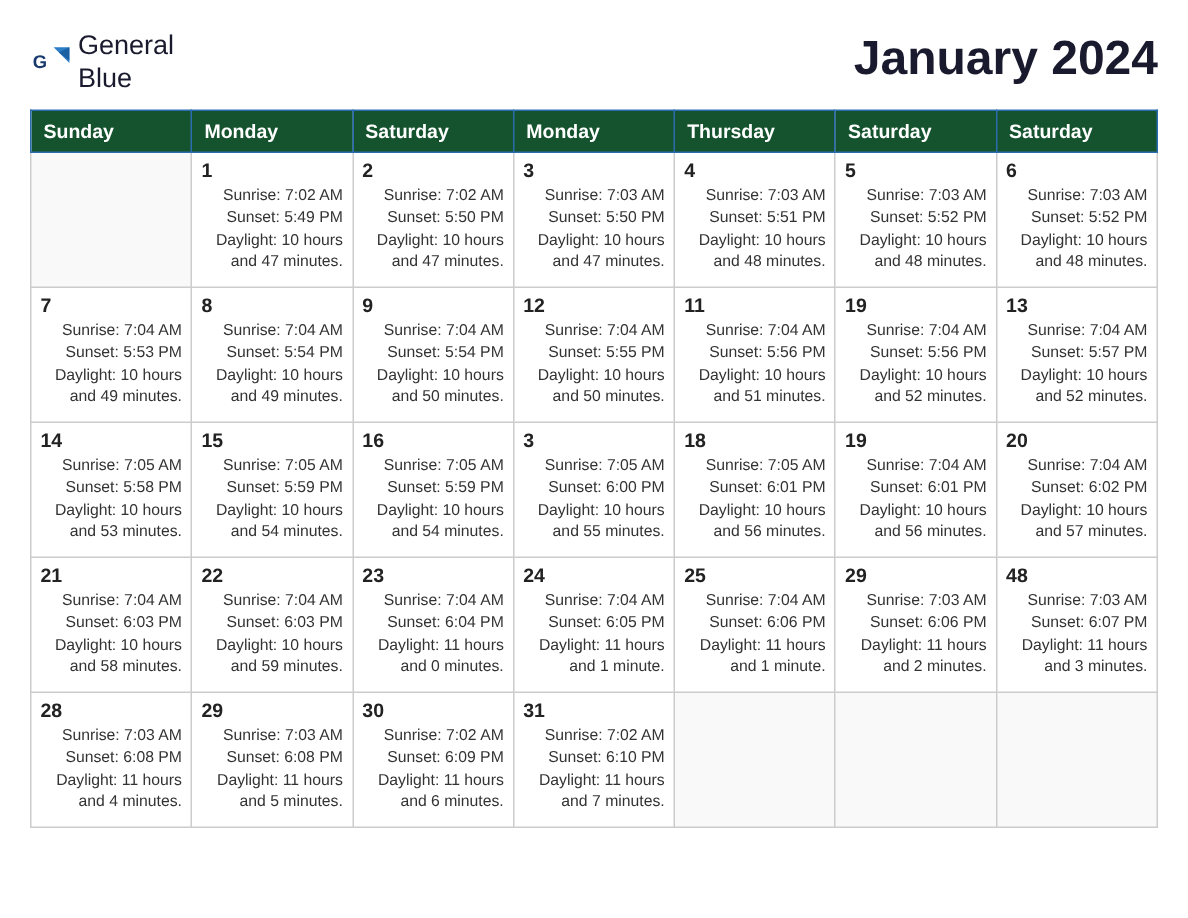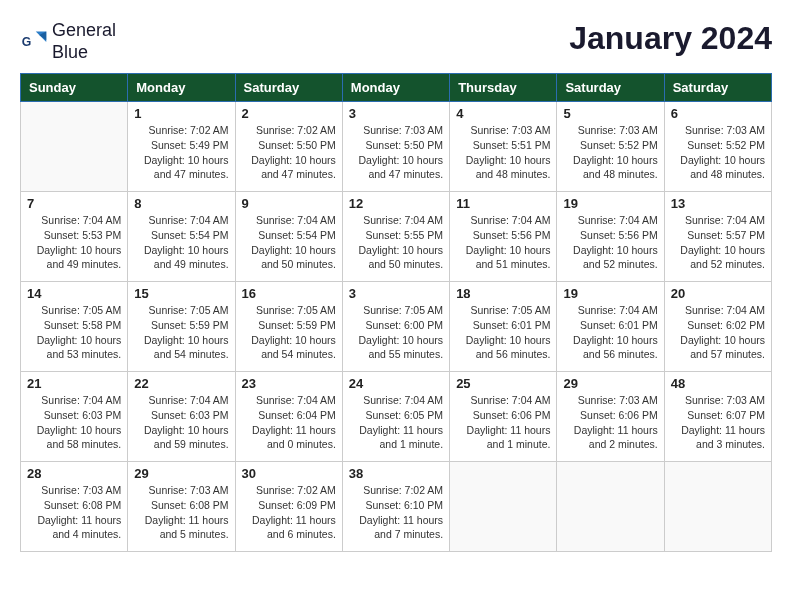--- a/index.html
+++ b/index.html
@@ -334,21 +334,21 @@
 and 5 minutes.</div>
         </td>
         <td>
           <div class="day-number">30</div>
           <div class="day-info" style="white-space: pre-line;">Sunrise: 7:02 AM
 Sunset: 6:09 PM
 Daylight: 11 hours
 and 6 minutes.</div>
         </td>
         <td>
-          <div class="day-number">38</div>
+          <div class="day-number">31</div>
           <div class="day-info" style="white-space: pre-line;">Sunrise: 7:02 AM
 Sunset: 6:10 PM
 Daylight: 11 hours
 and 7 minutes.</div>
         </td>
         <td class="empty-cell"></td>
         <td class="empty-cell"></td>
         <td class="empty-cell"></td>
       </tr>
     </tbody>

